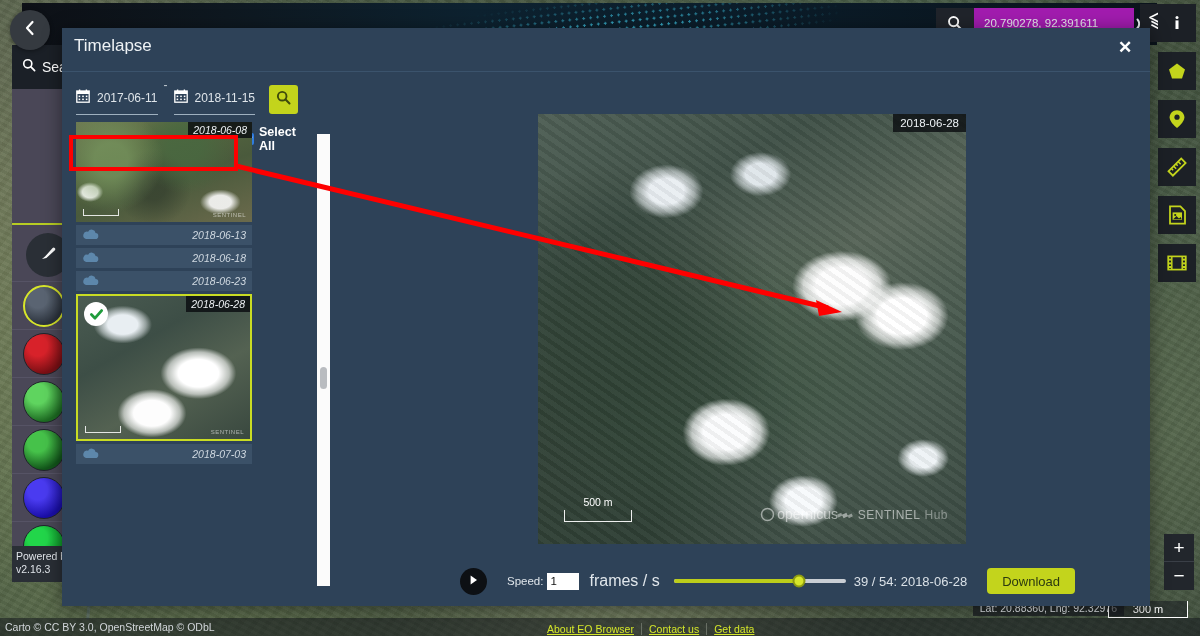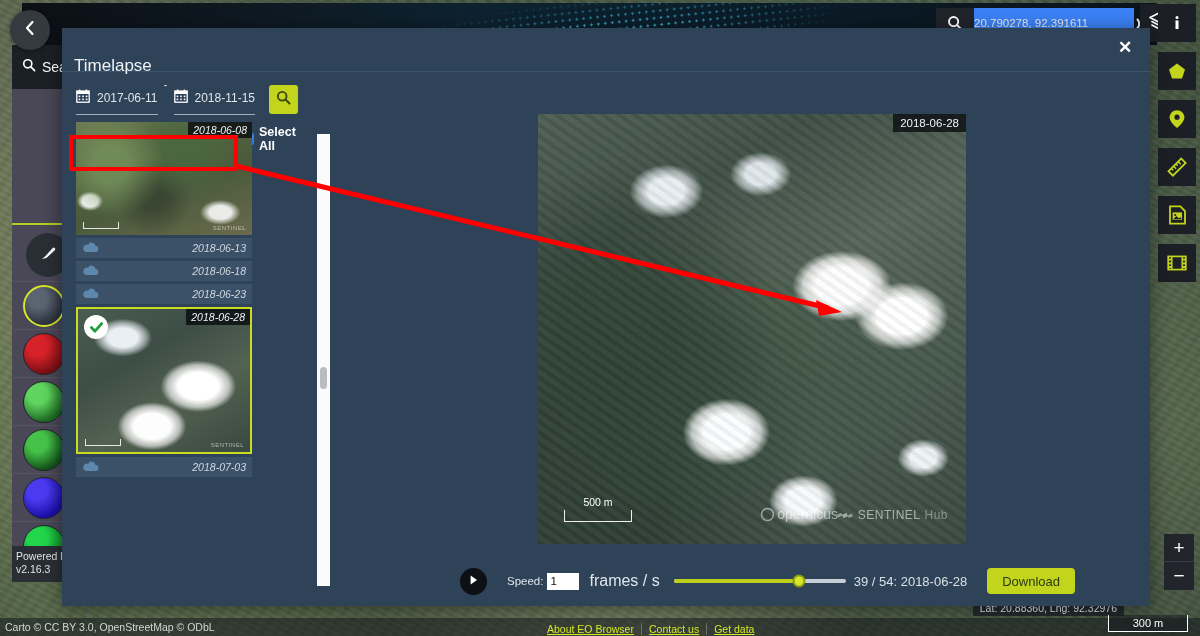--- a/index.html
+++ b/index.html
@@ -59,22 +59,22 @@
   }
 
   
   #geo-search{
     position:absolute; right:66px; top:8px; height:30px; display:flex; align-items:center; z-index:7;
   }
   #geo-search .sbtn{
     width:38px; height:30px; background:#20242b; display:flex; align-items:center; justify-content:center; cursor:pointer;
   }
   #geo-search .sfield{
-    width:160px; height:30px; background:#3b82f6; color:#e6eaee; font-size:11.5px;
-    display:flex; align-items:center; 
+    width:160px; height:30px; background:#a21caf; color:#e6eaee; font-size:11.5px;
+    display:flex; align-items:center; padding-left:10px;
   }
   #layers-btn{
     position:absolute; right:22px; top:4px; width:38px; height:38px; background:#1c2026;
     display:flex; align-items:center; justify-content:center; cursor:pointer; z-index:7;
   }
 
   
   #left-panel{
     position:absolute; left:12px; top:45px; width:58px; height:520px;
     background:#4a4757; z-index:4; overflow:hidden;
@@ -124,33 +124,33 @@
   #bottom-links{ position:absolute; left:512px; bottom:1px; display:flex; gap:0; z-index:7;margin-left:28px; }
   #bottom-links a{
     color:#d6e82a; font-size:10.5px; text-decoration:underline; padding:0 7px; border-right:1px solid #6a7166;
   }
   #bottom-links a:last-child{ border-right:none; }
   #latlng{
     position:absolute; right:76px; bottom:20px; background:rgba(25,29,35,.78);
     color:#e4e8ec; font-size:10.5px; padding:2px 7px; z-index:6;
   }
   #map-scale{
-    position:absolute; right:12px; bottom:4px; width:80px; height:17px;
+    position:absolute; right:12px; bottom:18px; width:80px; height:17px;
     border:1px solid #fff; border-top:none; background:rgba(25,29,35,.55);
     color:#fff; font-size:11px; display:flex; align-items:center; justify-content:center; z-index:6;
   }
 
   
   #timelapse{
     position:absolute; left:62px; top:28px; width:1088px; height:578px;
     background:#2e4258; z-index:20; box-shadow:0 3px 18px rgba(0,0,0,.45);
     display:flex; flex-direction:column;
   }
   #tl-header{ height:44px; position:relative; flex:0 0 44px; border-bottom:1px solid #3b536c; }
-  #tl-title{ position:absolute; left:12px; top:28px; color:#eef2f5; font-size:17px; }
+  #tl-title{ position:absolute; left:12px; top:8px; color:#eef2f5; font-size:17px; }
   #tl-close{
     position:absolute; right:14px; top:8px; width:22px; height:22px; color:#fff;
     font-size:17px; font-weight:bold; display:flex; align-items:center; justify-content:center; cursor:pointer;
   }
   #tl-body{ flex:1; display:flex; min-height:0; }
 
   
   #tl-left{ width:248px; flex:0 0 248px; background:#2e4258; display:flex; flex-direction:column; min-height:0; }
   #date-row{ height:48px; display:flex; align-items:center; padding:10px 0 0 14px; gap:6px; }
   .date-field{ display:flex; flex-direction:column; }
@@ -173,21 +173,21 @@
   #cloud-pct{ color:#dfe5ea; font-size:12px; }
   #select-all{ display:flex; align-items:center; gap:5px; cursor:pointer; margin-left:8px; }
   #select-all .cb{
     width:12px; height:12px; background:#2f7ce0; border-radius:2px;
     display:flex; align-items:center; justify-content:center;
   }
   #select-all .lbl{ color:#fff; font-size:12.5px; font-weight:bold; }
 
   #thumb-list{ flex:1; overflow:hidden; position:relative; padding-left:14px; min-height:0; }
   .thumb-img{
-    width:176px; height:113px; position:relative; margin-bottom:3px; overflow:hidden;
+    width:176px; height:100px; position:relative; margin-bottom:3px; overflow:hidden;
   }
   .thumb-img.sel{ border:2px solid #c9dc23; height:147px; }
   .thumb-date{
     position:absolute; right:0; top:0; background:rgba(10,12,16,.82); color:#eef2f5;
     font-size:10.5px; font-style:italic; padding:2px 5px;
   }
   .thumb-check{
     position:absolute; left:6px; top:6px; width:24px; height:24px; border-radius:50%;
     background:#fff; display:flex; align-items:center; justify-content:center;
   }

